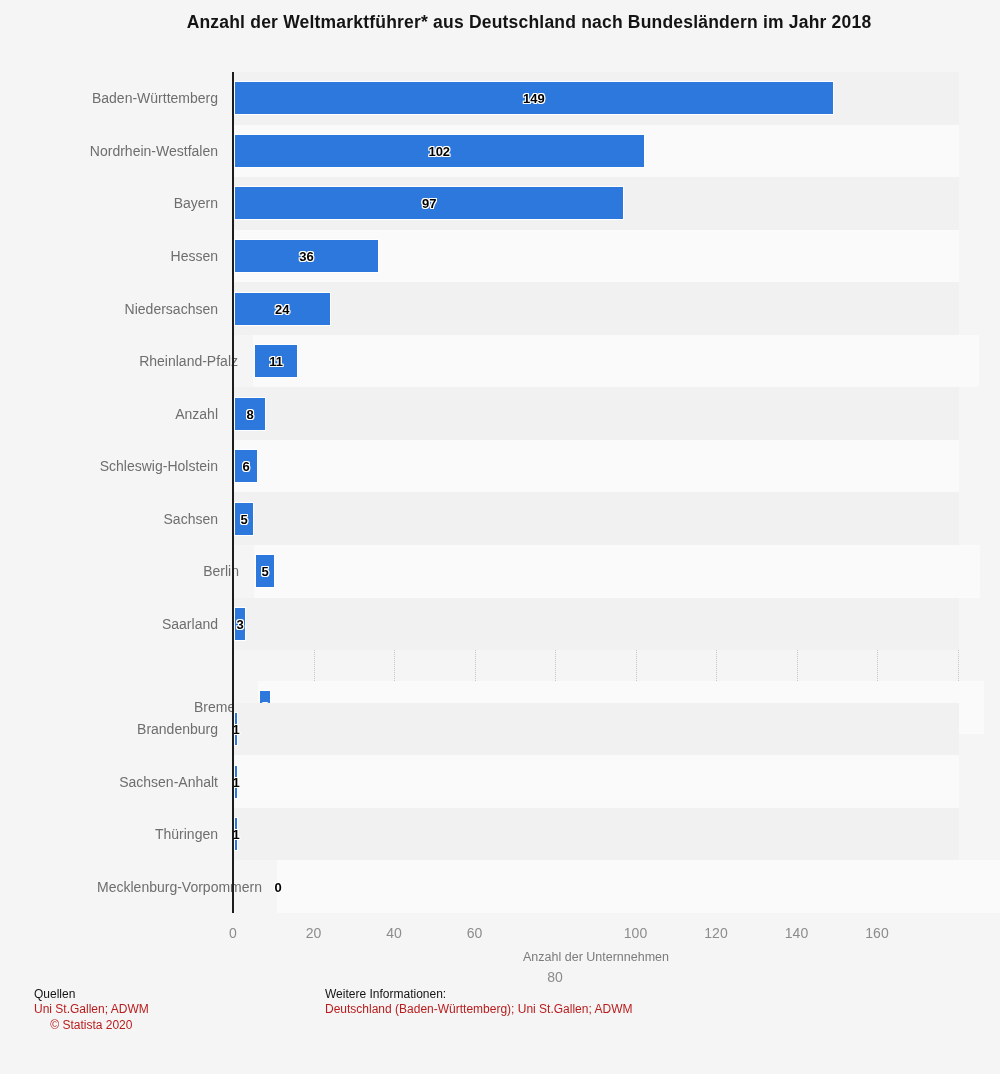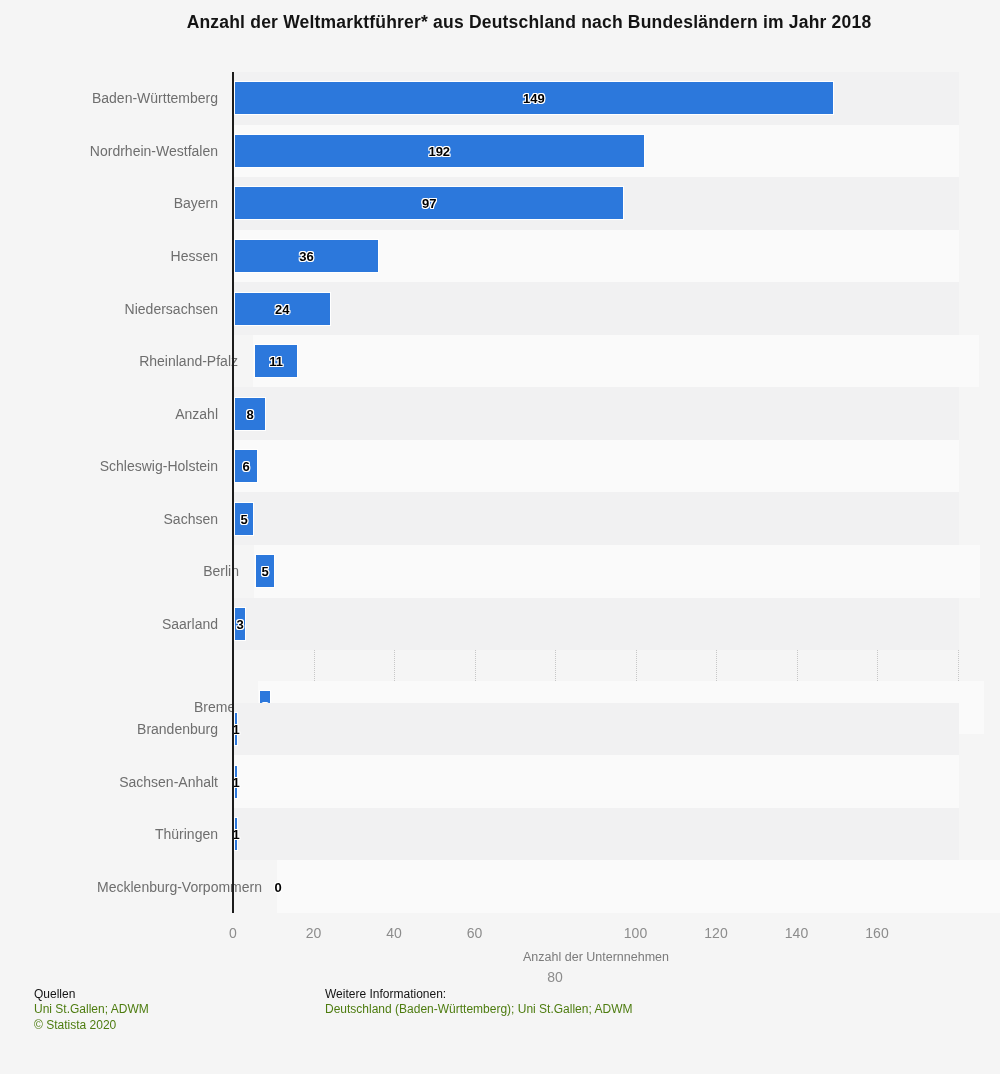--- a/index.html
+++ b/index.html
@@ -48,21 +48,21 @@
     font-size:14px;color:#8c8c8c;
   }
   .x-axis-label{
     position:absolute;top:950px;left:233px;width:726px;text-align:center;
     font-size:12.5px;color:#7b7b7b;
   }
   .footer{position:absolute;left:0;top:986px;width:1000px;font-size:12px;}
   .footer .col-left{position:absolute;left:34px;top:0;}
   .footer .col-right{position:absolute;left:325px;top:0;}
   .footer .dark{color:#141414;line-height:16px;}
-  .footer .grey{color:#4d7c0f;line-height:15.5px;}
+  .footer .grey{color:#b91c1c;line-height:15.5px;text-align:center;}
 </style>
 </head>
 <body>
 
 <div class="title">Anzahl der Weltmarktführer* aus Deutschland nach Bundesländern im Jahr 2018</div>
 
 <div class="chart">
   <div id="gridlines">
       <div class="gridline" style="left: 313.5px;"></div>
       <div class="gridline" style="left: 394px;"></div>
@@ -81,21 +81,21 @@
         <div class="bar-wrap">
           <div class="bar" style="width: 599.725px; background: rgb(44, 120, 220);"></div>
           <div class="val-label" style="left: 299.863px;">149</div>
         </div>
       </div>
       <div class="row" style="top: 124.56px; height: 52.56px;">
         <div class="band even" style="background: rgb(250, 250, 250);"></div>
         <div class="cat-label">Nordrhein-Westfalen</div>
         <div class="bar-wrap">
           <div class="bar" style="width: 410.55px; background: rgb(44, 120, 220);"></div>
-          <div class="val-label" style="left: 205.275px;">192</div>
+          <div class="val-label" style="left: 205.275px;">102</div>
         </div>
       </div>
       <div class="row" style="top: 177.12px; height: 52.56px;">
         <div class="band odd" style="background: rgb(241, 241, 242);"></div>
         <div class="cat-label">Bayern</div>
         <div class="bar-wrap">
           <div class="bar" style="width: 390.425px; background: rgb(44, 120, 220);"></div>
           <div class="val-label" style="left: 195.213px;">97</div>
         </div>
       </div>

